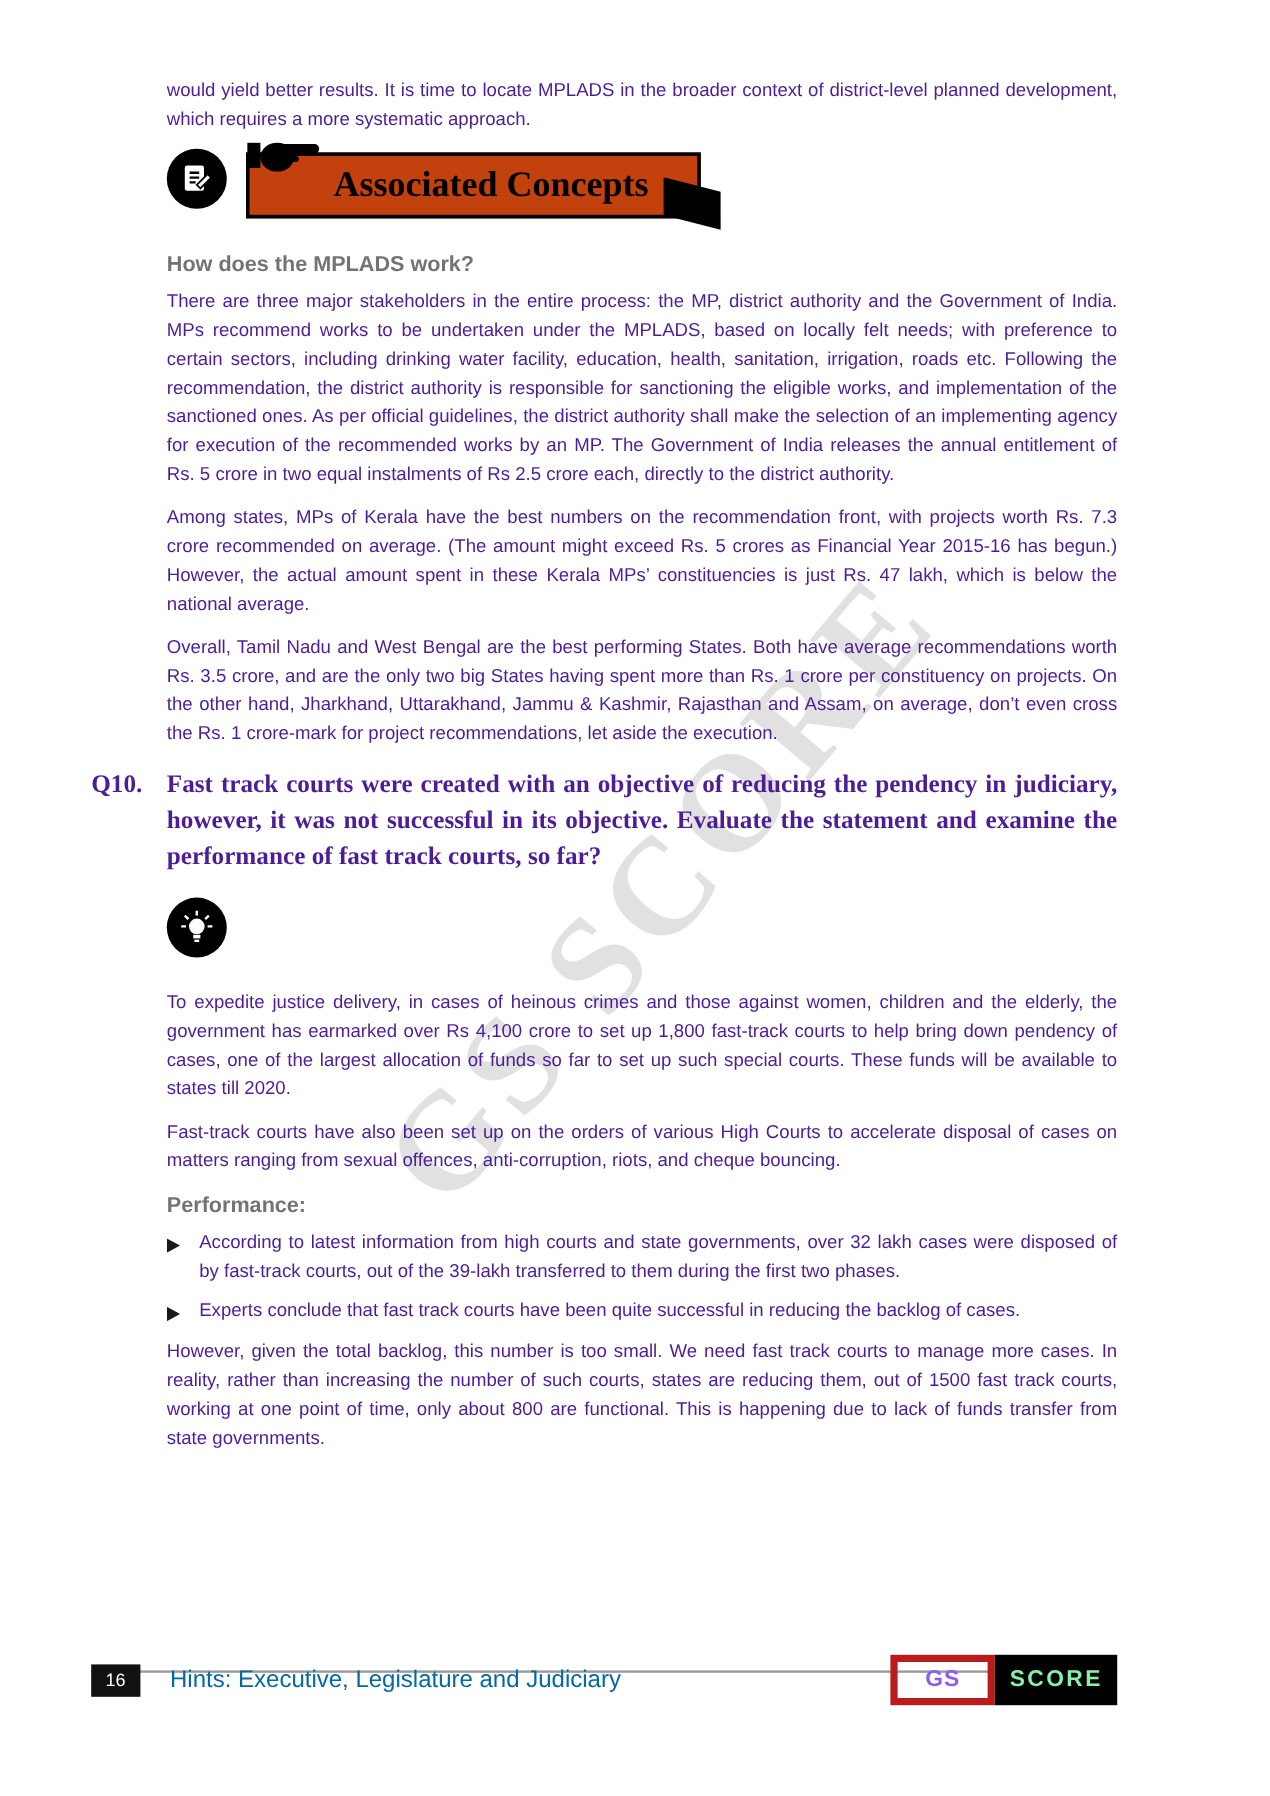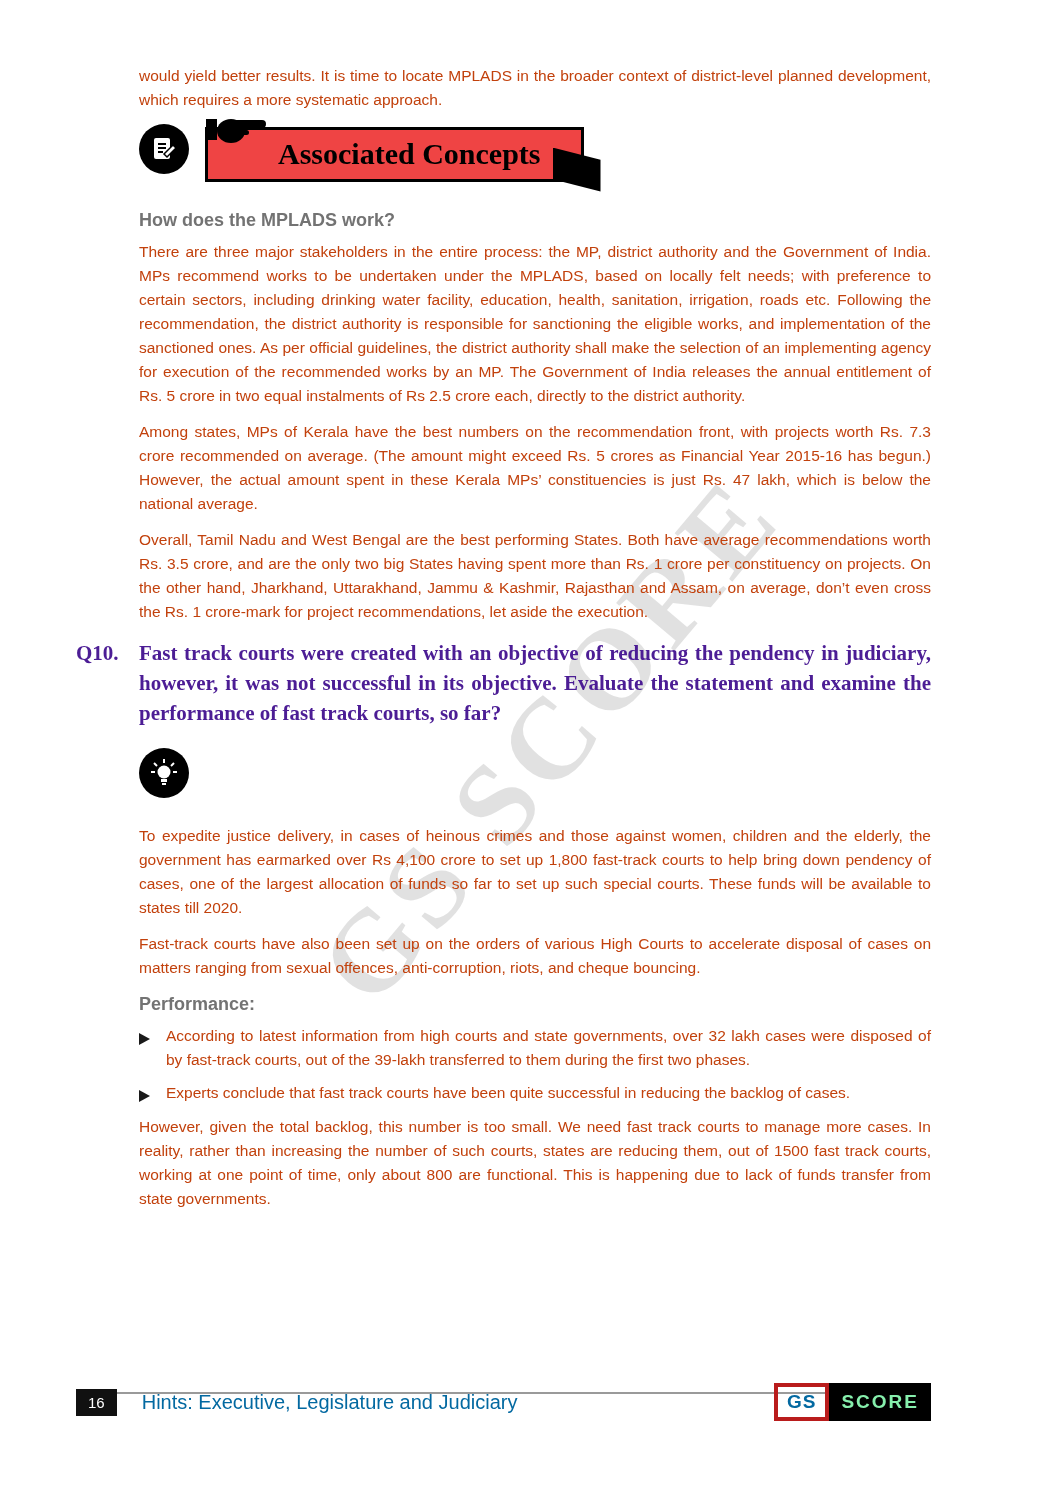--- a/index.html
+++ b/index.html
@@ -30,21 +30,21 @@
   .content {
     position:relative;
     z-index:1;
     padding:64px 127px 0 139px;
   }
   .body-text {
     font-size:15.5px;
     line-height:24px;
     text-align:justify;
     margin-bottom:12px;
-    color:#c2410c;
+    color:#4c1d95;
   }
   .sub-heading {
     font-size:18px;
     line-height:24px;
     font-weight:700;
     color:#737373;
     margin:6px 0 8px 0;
   }
   
   .banner-row { display:flex; align-items:flex-start; gap:16px; margin:12px 0 26px 0; }
@@ -52,21 +52,21 @@
   .circle-icon {
     flex:0 0 50px;
     width:50px; height:50px;
     background:#000;
     border-radius:50%;
     display:flex; align-items:center; justify-content:center;
   }
   .ribbon {
     position:relative;
     border:3px solid #000;
-    background:#ef4444;
+    background:#c2410c;
   }
   .ribbon-large { margin-top:3px; padding:7px 40px 7px 70px; }
   .ribbon-small { margin-top:4px; padding:4px 58px 4px 62px; }
   .ribbon-title {
     font-family:"Liberation Serif", serif;
     font-weight:700;
     color:#000;
     white-space:nowrap;
   }
   .ribbon-title-large { font-size:30px; line-height:1.15; }
@@ -116,25 +116,25 @@
     background:#111;
     color:#fff;
     font-size:15px;
     line-height:1;
     padding:6px 12px;
     margin-right:25px;
   }
   .footer-label { font-size:20px; color:#0369a1; }
   .logo { margin-left:auto; display:flex; align-items:stretch; }
   .logo-gs {
-    border:4px solid #b91c1c;
-    color:#0369a1;
+    border:6px solid #b91c1c;
+    color:#8b5cf6;
     font-weight:700;
     font-size:19px;
-    padding:4px 9px;
+    padding:4px 23px;
     letter-spacing:1px;
     display:flex; align-items:center;
   }
   .logo-score {
     background:#000;
     color:#86efac;
     font-weight:700;
     font-size:19px;
     padding:4px 12px;
     letter-spacing:2px;

